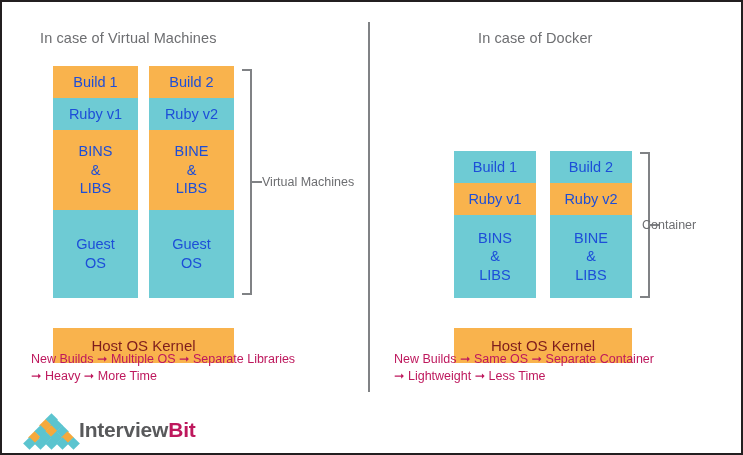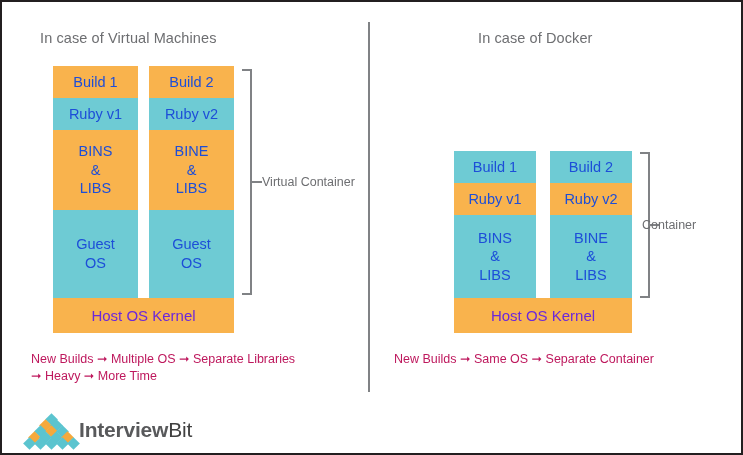--- a/index.html
+++ b/index.html
@@ -54,22 +54,23 @@
   .orange { background: #f9b34d; }
   .teal   { background: #6ecbd4; }
 
   .kernel {
     position: absolute;
     box-sizing: border-box;
     display: flex;
     align-items: center;
     justify-content: center;
     background: #f9b34d;
-    color: #6d28d9;
+    color: #7f1d1d;
     font-size: 15px;
+    margin-top: 30px;
   }
 
   
   .bracket {
     position: absolute;
     box-sizing: border-box;
     border: 2px solid #808285;
     border-left: none;
   }
   .bracket-tick {
@@ -113,21 +114,21 @@
     height: 9px;
     transform: rotate(45deg);
   }
   .dia.t { background: #5bc4cf; }
   .dia.o { background: #f5a93c; }
   #logo-text {
     font-size: 21px;
     letter-spacing: -0.2px;
   }
   #logo-text .bold { color: #58595b; font-weight: bold; }
-  #logo-text .light { color: #404040; font-weight: normal; }
+  #logo-text .light { color: #be185d; font-weight: bold; }
 </style>
 </head>
 <body>
 
 <div id="canvas">
 
   <div class="panel-title" id="title-vm">In case of Virtual Machines</div>
 
   <div class="panel-title" id="title-docker">In case of Docker</div>
 
@@ -146,21 +147,21 @@
   <div class="block orange" style="left:147px; top:128px; width:85px; height:80px;">BINE
 &amp;
 LIBS</div>
   <div class="block teal" style="left:147px; top:208px; width:85px; height:88px;">Guest
 OS</div>
 
   <div class="kernel" style="left:51px; top:296px; width:181px; height:35px;">Host OS Kernel</div>
 
   <div class="bracket" style="left:240px; top:67px; width:10px; height:226px;"></div>
   <div class="bracket-tick" style="left:250px; top:179px; width:10px;"></div>
-  <div class="bracket-label" style="left:260px; top:173px;">Virtual Container</div>
+  <div class="bracket-label" style="left:260px; top:173px;">Virtual Machines</div>
 
   <div class="footnote" style="left:29px; top:349px;">New Builds ➞ Multiple OS ➞ Separate Libraries</div>
   <div class="footnote" style="left:29px; top:366px;">➞ Heavy ➞ More Time</div>
 
   <div class="block teal" style="left:452px; top:149px; width:82px; height:32px;">Build 1</div>
   <div class="block orange" style="left:452px; top:181px; width:82px; height:32px;">Ruby v1</div>
   <div class="block teal" style="left:452px; top:213px; width:82px; height:83px;">BINS
 &amp;
 LIBS</div>
 
@@ -170,20 +171,21 @@
 &amp;
 LIBS</div>
 
   <div class="kernel" style="left:452px; top:296px; width:178px; height:35px;">Host OS Kernel</div>
 
   <div class="bracket" style="left:638px; top:150px; width:10px; height:146px;"></div>
   <div class="bracket-tick" style="left:648px; top:222px; width:10px;"></div>
   <div class="bracket-label" style="left:640px; top:216px;">Container</div>
 
   <div class="footnote" style="left:392px; top:349px;">New Builds ➞ Same OS ➞ Separate Container</div>
+  <div class="footnote" style="left:392px; top:366px;">➞ Lightweight ➞ Less Time</div>
 
   <div id="logo">
     <div id="logo-mark">
 
       <span class="dia t" style="left:16.5px; top:0px;"></span>
 
       <span class="dia o" style="left:11px;  top:6px;"></span>
       <span class="dia t" style="left:22px;  top:6px;"></span>
 
       <span class="dia t" style="left:5.5px; top:12px;"></span>

